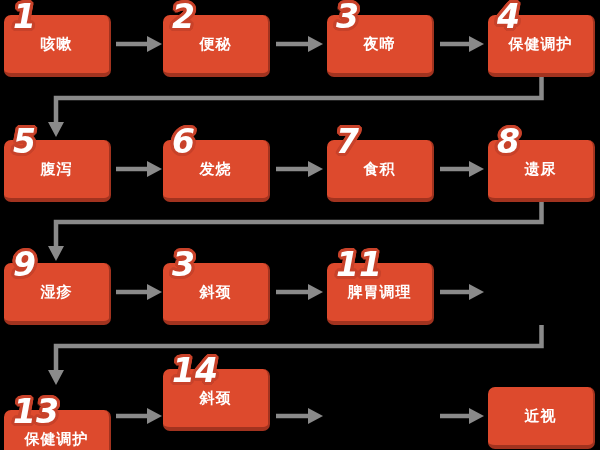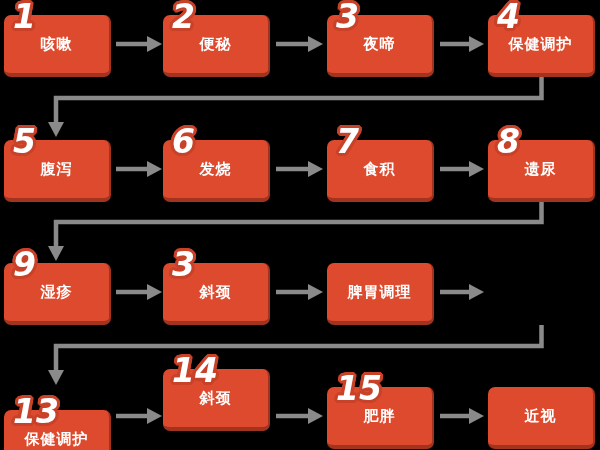--- a/index.html
+++ b/index.html
@@ -144,32 +144,29 @@
 
   <div class="node" style="left:4px;top:263px">
     <span class="num">9</span>
     <span class="label">湿疹</span>
   </div>
   <div class="node" style="left:163px;top:263px">
     <span class="num">3</span>
     <span class="label">斜颈</span>
   </div>
   <div class="node" style="left:327px;top:263px">
+    <span class="num">11</span>
     <span class="label">脾胃调理</span>
   </div>
 
   <div class="node" style="left:4px;top:410px">
     <span class="num">13</span>
     <span class="label">保健调护</span>
   </div>
   <div class="node" style="left:163px;top:369px">
     <span class="num">14</span>
     <span class="label">斜颈</span>
   </div>
-  <div class="node" style="left:327px;top:387px">
-    <span class="num">15</span>
-    <span class="label">肥胖</span>
-  </div>
   <div class="node" style="left:488px;top:387px">
     <span class="label">近视</span>
   </div>
 
 </div>
 
 </body></html>

